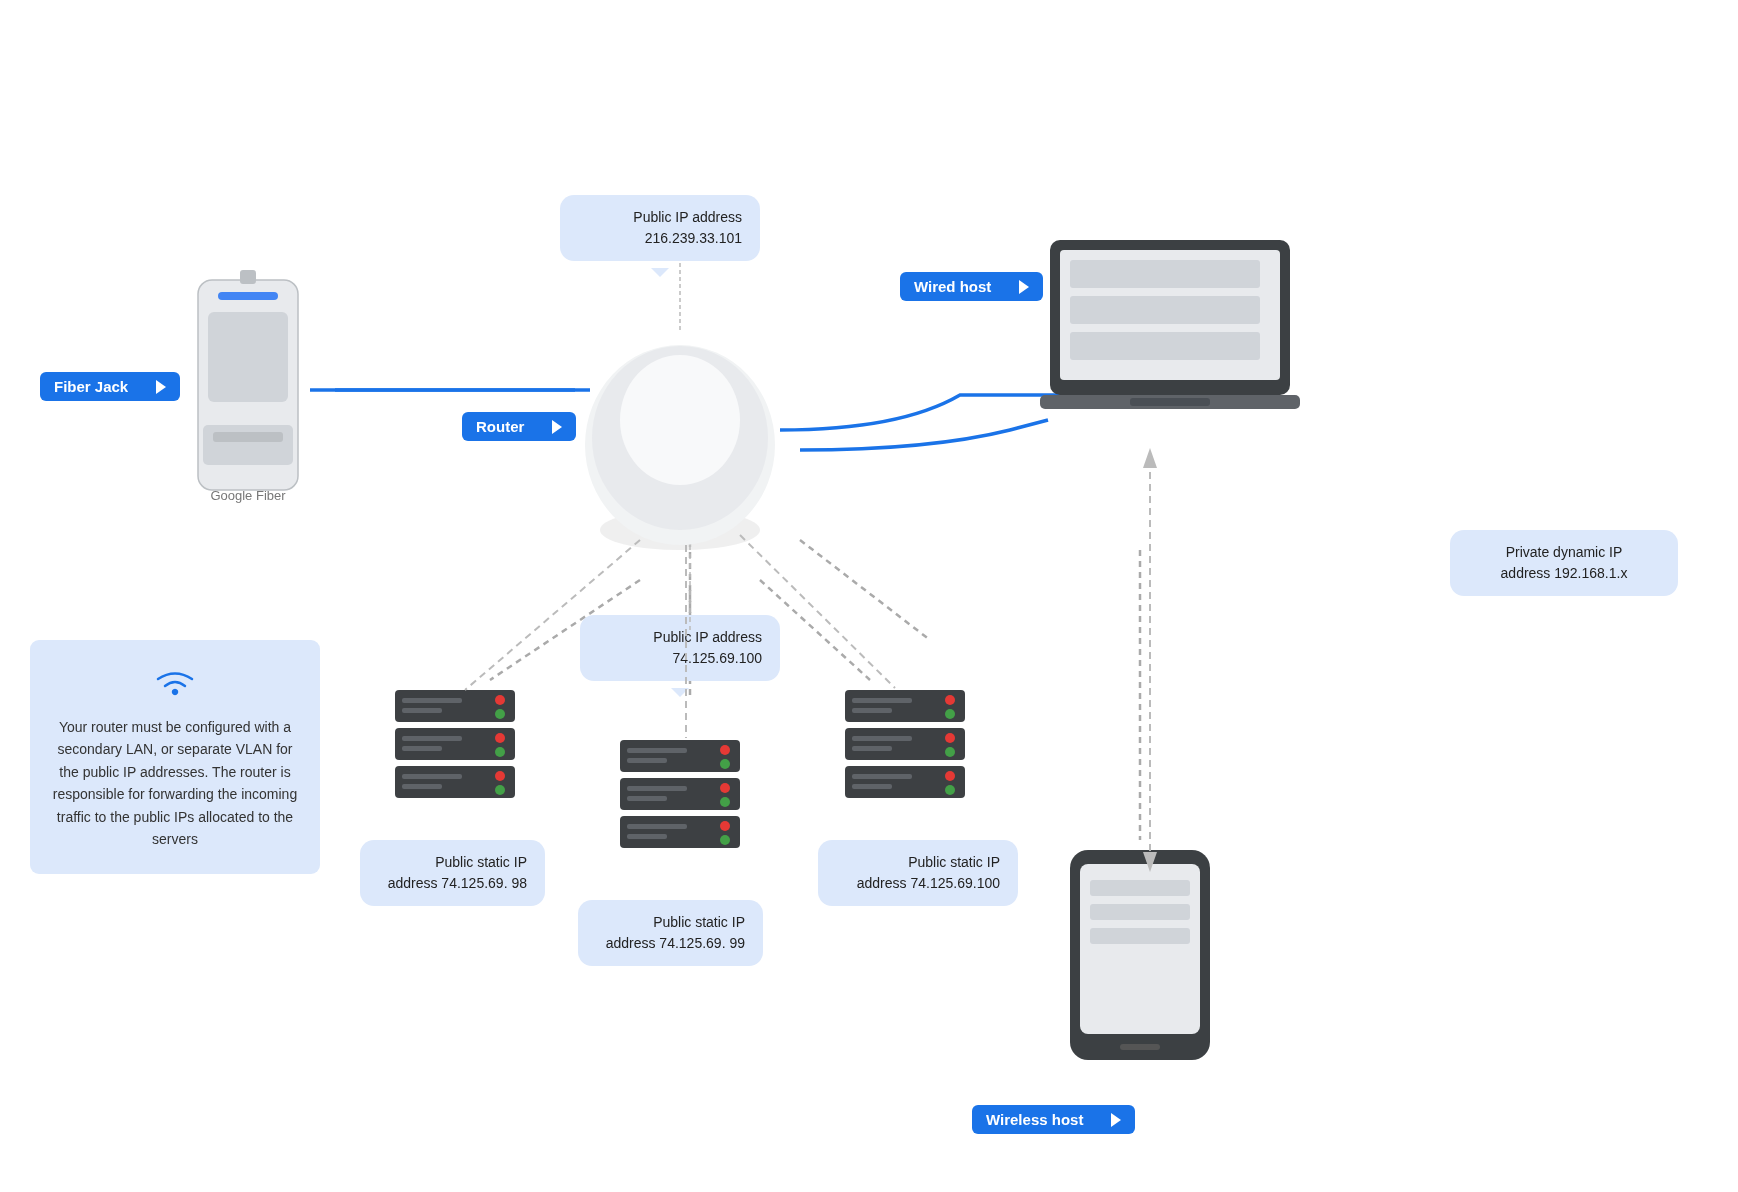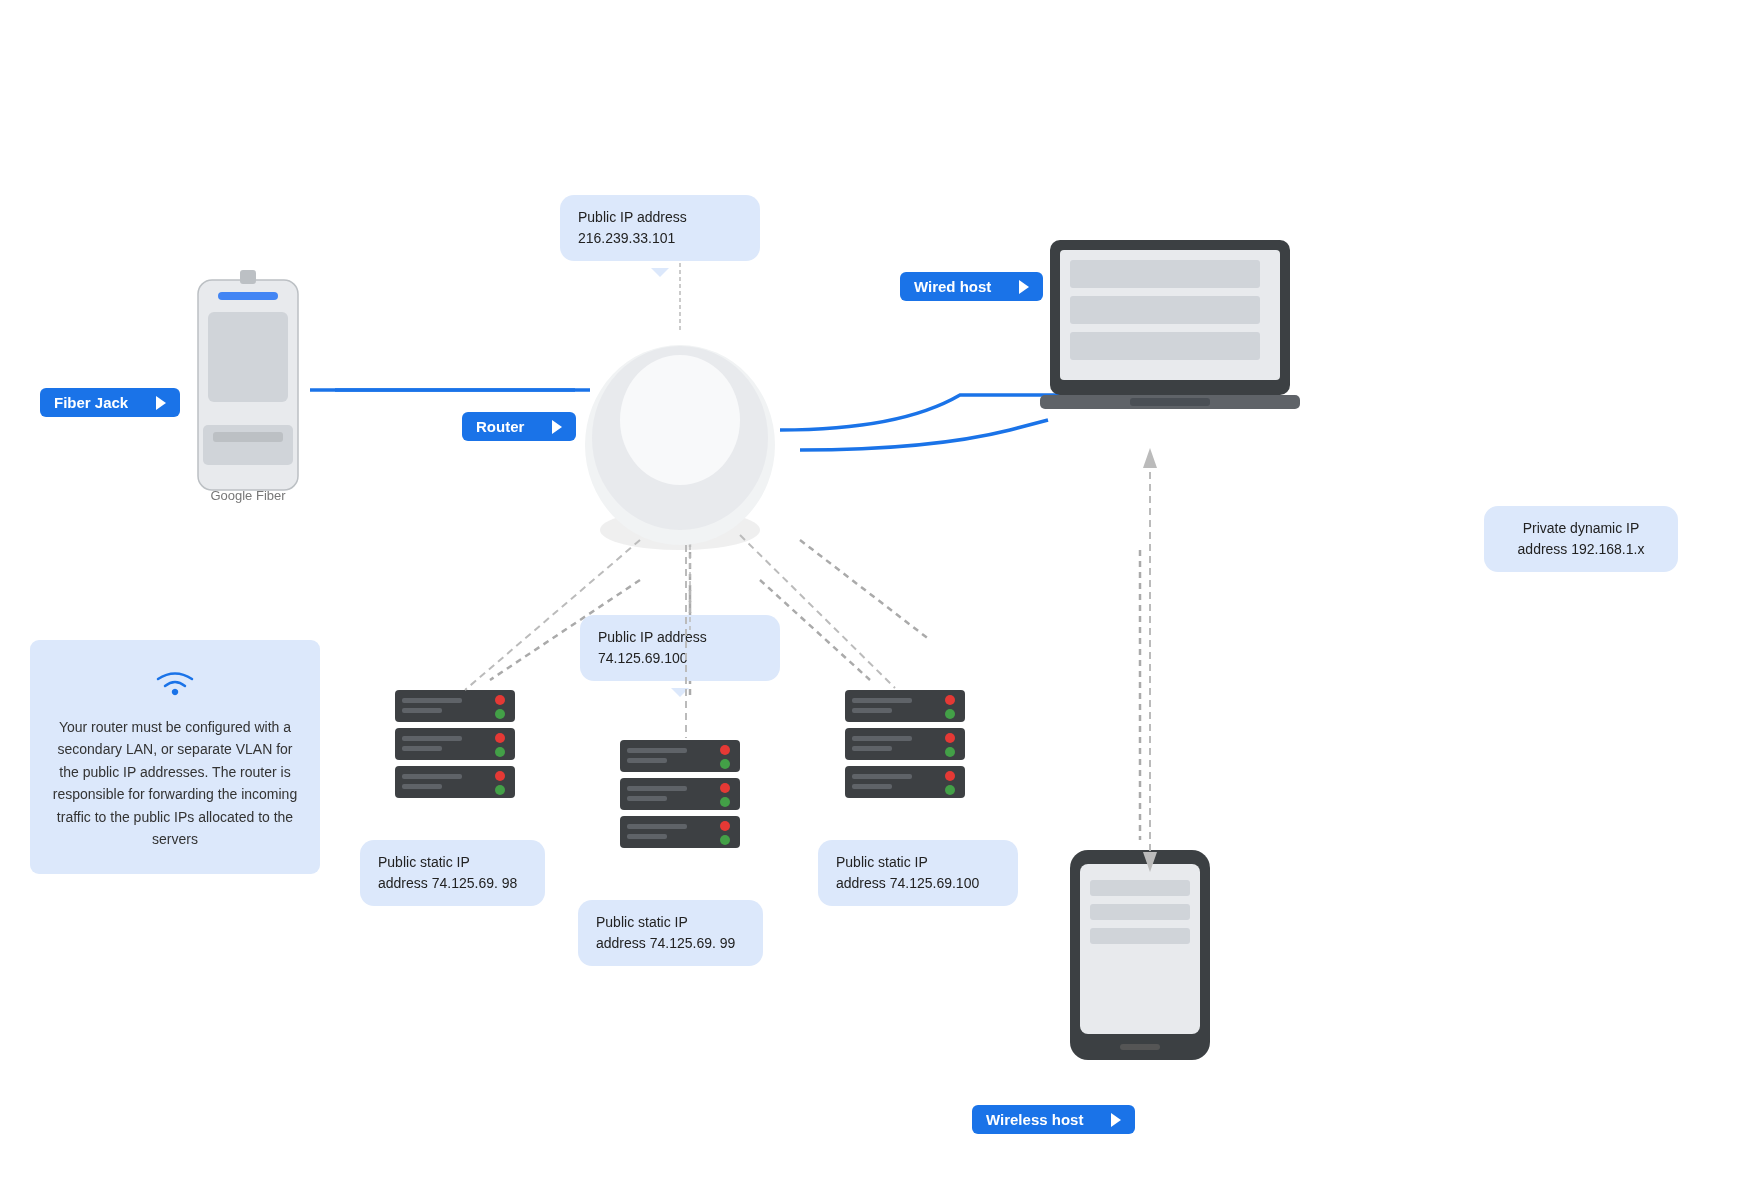--- a/index.html
+++ b/index.html
@@ -76,21 +76,21 @@
 
     
     .info-bubble {
       position: absolute;
       background: #dce8fb;
       border-radius: 14px;
       padding: 12px 18px;
       font-size: 14px;
       line-height: 1.5;
       color: #222;
-      text-align: left;
+      text-align: right;
     }
     .info-bubble.arrow-down::after {
       content: '';
       position: absolute;
       bottom: -16px;
       left: 50%;
       transform: translateX(-50%);
       border-width: 9px 9px 0;
       border-style: solid;
       border-color: #dce8fb transparent transparent;
@@ -179,21 +179,21 @@
 
       <rect x="35" y="155" width="90" height="40" rx="5" fill="#d0d4d9"></rect>
       <rect x="45" y="162" width="70" height="10" rx="3" fill="#bcc0c4"></rect>
 
       <rect x="72" y="0" width="16" height="14" rx="3" fill="#bcc0c4"></rect>
 
       <text x="80" y="230" text-anchor="middle" font-size="13" fill="#777" font-family="Arial">Google Fiber</text>
     </svg>
   </div>
 
-  <div class="badge-label" style="left:40px; top:388px;">
+  <div class="badge-label" style="left:40px; top:372px;">
     <span>Fiber Jack</span>
     <span class="arrow-right"></span>
   </div>
 
   <div class="router-device" style="left:560px; top:330px;">
     <svg width="240" height="240" viewBox="0 0 240 240">
 
       <ellipse cx="120" cy="200" rx="80" ry="20" fill="#e0e0e0" opacity="0.5"></ellipse>
 
       <ellipse cx="120" cy="115" rx="95" ry="100" fill="#f1f3f4"></ellipse>
@@ -227,21 +227,21 @@
 
       <rect x="90" y="158" width="80" height="8" rx="3" fill="#4a4f55"></rect>
     </svg>
   </div>
 
   <div class="badge-label" style="left:900px; top:272px;">
     <span>Wired host</span>
     <span class="arrow-right"></span>
   </div>
 
-  <div class="info-bubble" style="right:60px; top:506px; width:194px; text-align:center;">
+  <div class="info-bubble" style="right:60px; top:530px; width:228px; text-align:center;">
     <div style="font-weight:500;">Private dynamic IP</div>
     <div>address 192.168.1.x</div>
   </div>
 
   <div class="phone-icon" style="left:1060px; top:850px;">
     <svg width="160" height="220" viewBox="0 0 160 220">
 
       <rect x="10" y="0" width="140" height="210" rx="18" fill="#3c4043"></rect>
 
       <rect x="20" y="14" width="120" height="170" rx="8" fill="#e8eaed"></rect>

